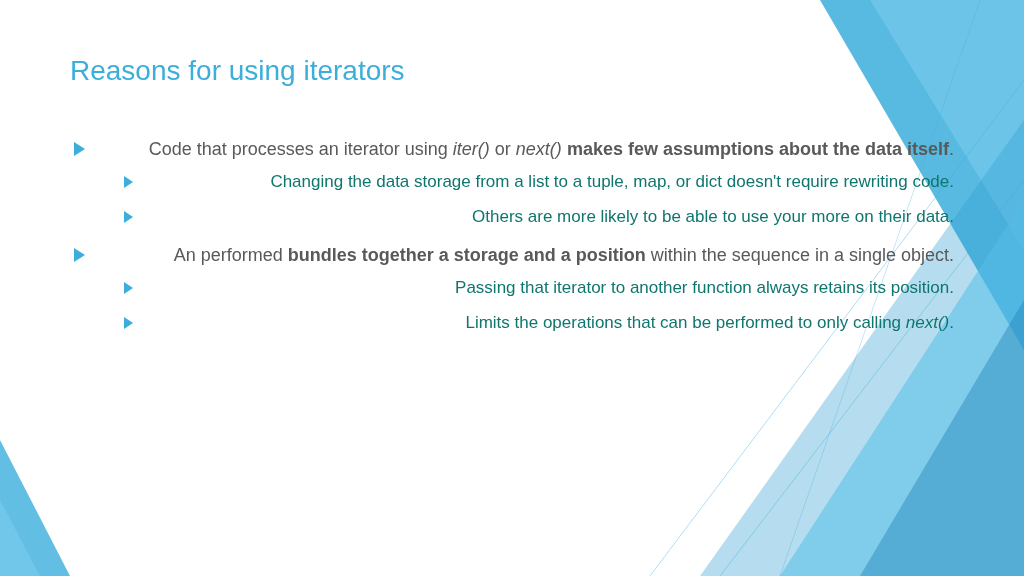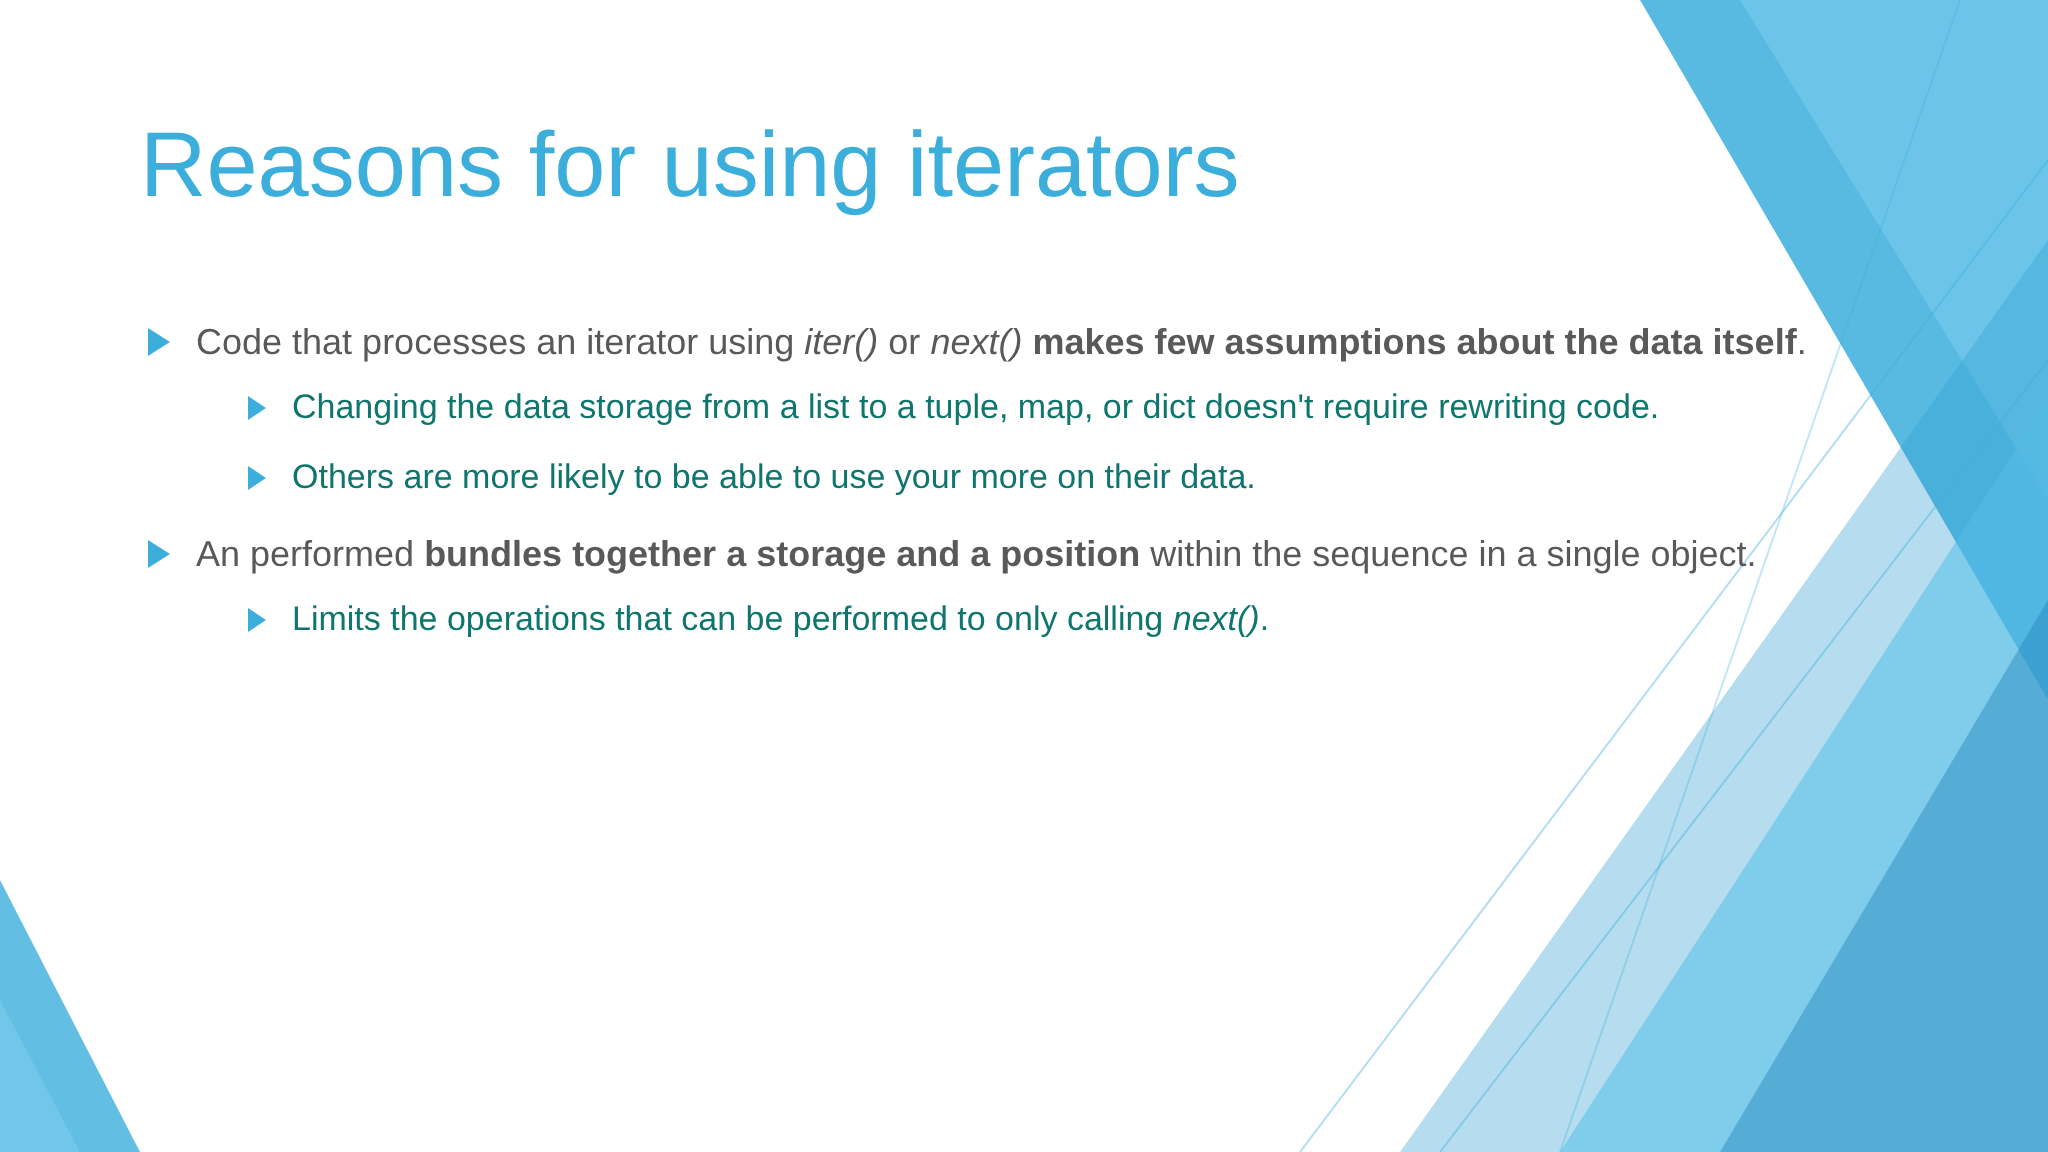--- a/index.html
+++ b/index.html
@@ -15,33 +15,34 @@
     position: absolute;
     inset: 0;
     z-index: 0;
   }
   .content {
     position: relative;
     z-index: 1;
     padding: 55px 70px 0 70px;
   }
   .title {
-    font-size: 46px;
+    font-size: 28px;
     font-weight: 400;
     color: #3baedc;
     margin-bottom: 50px;
   }
   ul { list-style: none; }
   .level1 > li {
     position: relative;
     padding-left: 28px;
     margin-bottom: 14px;
     color: #595959;
     font-size: 18px;
     line-height: 1.35;
+    text-align: right;
   }
   .level1 > li::before {
     content: "";
     position: absolute;
     left: 4px;
     top: 5px;
     width: 0; height: 0;
     border-top: 7px solid transparent;
     border-bottom: 7px solid transparent;
     border-left: 11px solid #3baedc;
@@ -94,19 +95,20 @@
     <li>
       <span>Code that processes an iterator using </span><span class="i">iter()</span><span> or </span><span class="i">next()</span><span> </span><span class="b">makes few assumptions about the data itself</span><span>.</span>
       <ul class="level2">
         <li>Changing the data storage from a list to a tuple, map, or dict doesn't require rewriting code.</li>
         <li>Others are more likely to be able to use your more on their data.</li>
       </ul>
     </li>
     <li>
       <span>An performed </span><span class="b">bundles together a storage and a position</span><span> within the sequence in a single object.</span>
       <ul class="level2">
+        <li>Passing that iterator to another function always retains its position.</li>
         <li>
           <span>Limits the operations that can be performed to only calling </span><span class="i">next()</span><span>.</span>
         </li>
       </ul>
     </li>
   </ul>
 </div>
 
 </body></html>

